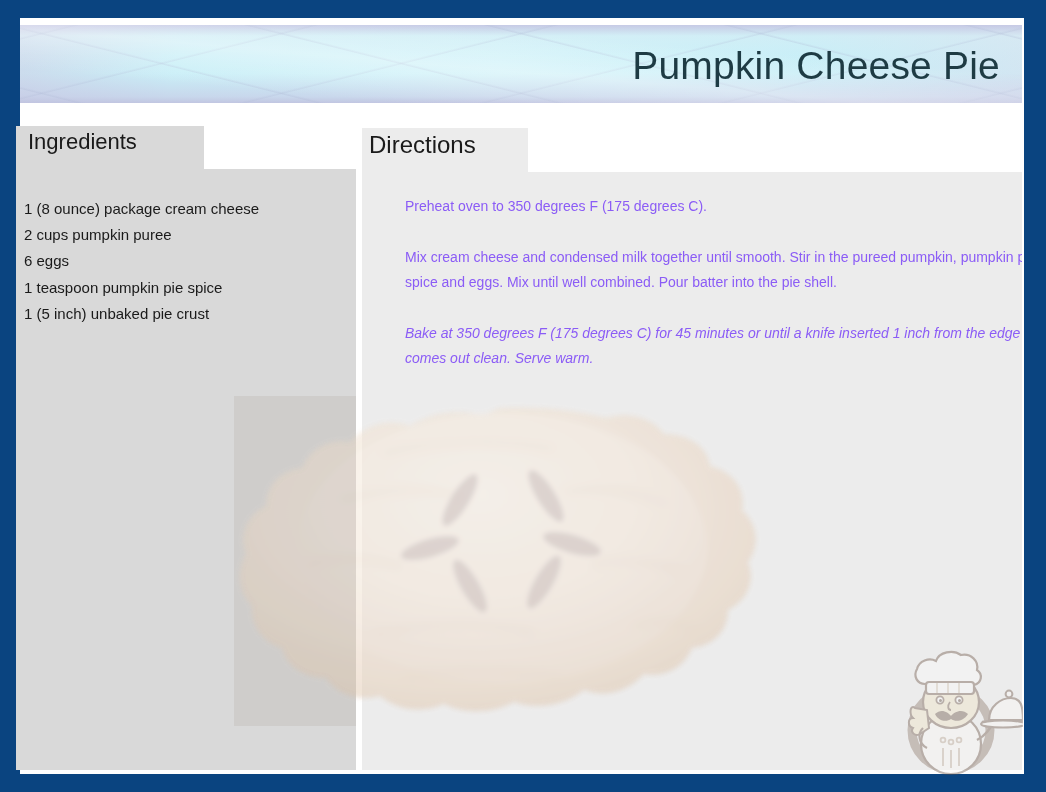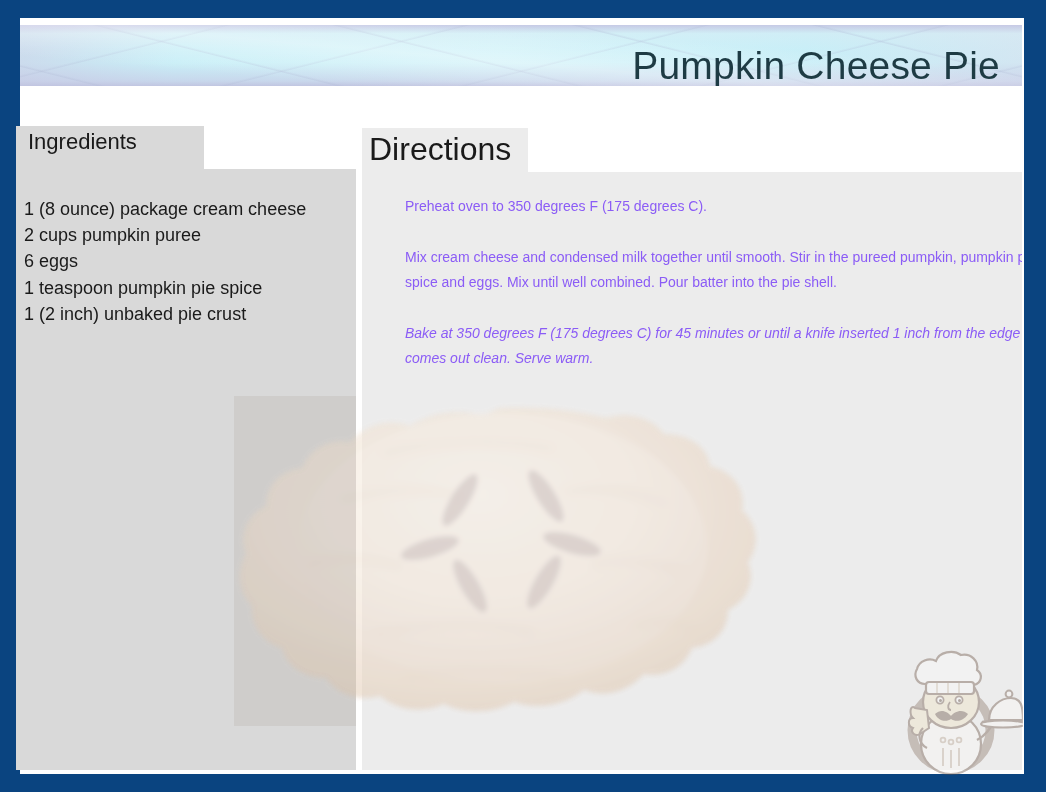--- a/index.html
+++ b/index.html
@@ -28,21 +28,21 @@
     height: 756px;
     background: #ffffff;
   }
 
   
   #banner {
     position: absolute;
     left: 20px;
     top: 25px;
     width: 1002px;
-    height: 61px;
+    height: 78px;
     overflow: hidden;
     background:
       linear-gradient(180deg,
          rgba(198,200,228,0.95) 0%,
          rgba(214,237,245,0.55) 14%,
          rgba(205,240,248,0.30) 38%,
          rgba(200,238,247,0.28) 62%,
          rgba(199,205,231,0.70) 92%,
          rgba(193,196,224,0.95) 100%),
       linear-gradient(100deg, #cdd3e8 0%, #c9eff7 16%, #d2f3f9 48%, #c8eef7 78%, #d7e3f0 100%);
@@ -113,21 +113,21 @@
     width: 340px;
     height: 601px;
     background: #d9d9d9;
     z-index: 3;
   }
   #ingredients-list {
     position: absolute;
     left: 8px;
     top: 27px;
     right: 6px;
-    font-size: 18px;
+    font-size: 15px;
     line-height: 26.2px;
     color: #1a1a1a;
   }
   #ingredients-list .ing {
     display: block;
   }
 
   
   #directions-tab {
     position: absolute;
@@ -135,21 +135,21 @@
     top: 128px;
     width: 166px;
     height: 44px;
     background: #ececec;
     z-index: 4;
   }
   #directions-tab .tab-label {
     position: absolute;
     left: 7px;
     top: 3px;
-    font-size: 32px;
+    font-size: 24px;
     color: #1a1a1a;
     white-space: nowrap;
   }
   #directions-panel {
     position: absolute;
     left: 362px;
     top: 172px;
     width: 660px;
     height: 598px;
     background: #ececec;
@@ -209,21 +209,21 @@
 
   <div id="ingredients-tab" style="background: rgb(217, 217, 217);">
     <div class="tab-label">Ingredients</div>
   </div>
   <div id="ingredients-panel" style="background: rgb(217, 217, 217);">
     <div id="ingredients-list">
         <div class="ing">1 (8 ounce) package cream cheese</div>
         <div class="ing">2 cups pumpkin puree</div>
         <div class="ing">6 eggs</div>
         <div class="ing">1 teaspoon pumpkin pie spice</div>
-        <div class="ing">1 (2 inch) unbaked pie crust</div>
+        <div class="ing">1 (5 inch) unbaked pie crust</div>
       </div>
   </div>
 
   <div id="directions-tab" style="background: rgb(236, 236, 236);">
     <div class="tab-label">Directions</div>
   </div>
   <div id="directions-panel" style="background: rgb(236, 236, 236);">
     <div id="directions-body">
         <p>Preheat oven to 350 degrees F (175 degrees C).</p>
         <p>Mix cream cheese and condensed milk together until smooth. Stir in the pureed pumpkin, pumpkin pie spice and eggs. Mix until well combined. Pour batter into the pie shell.</p>

